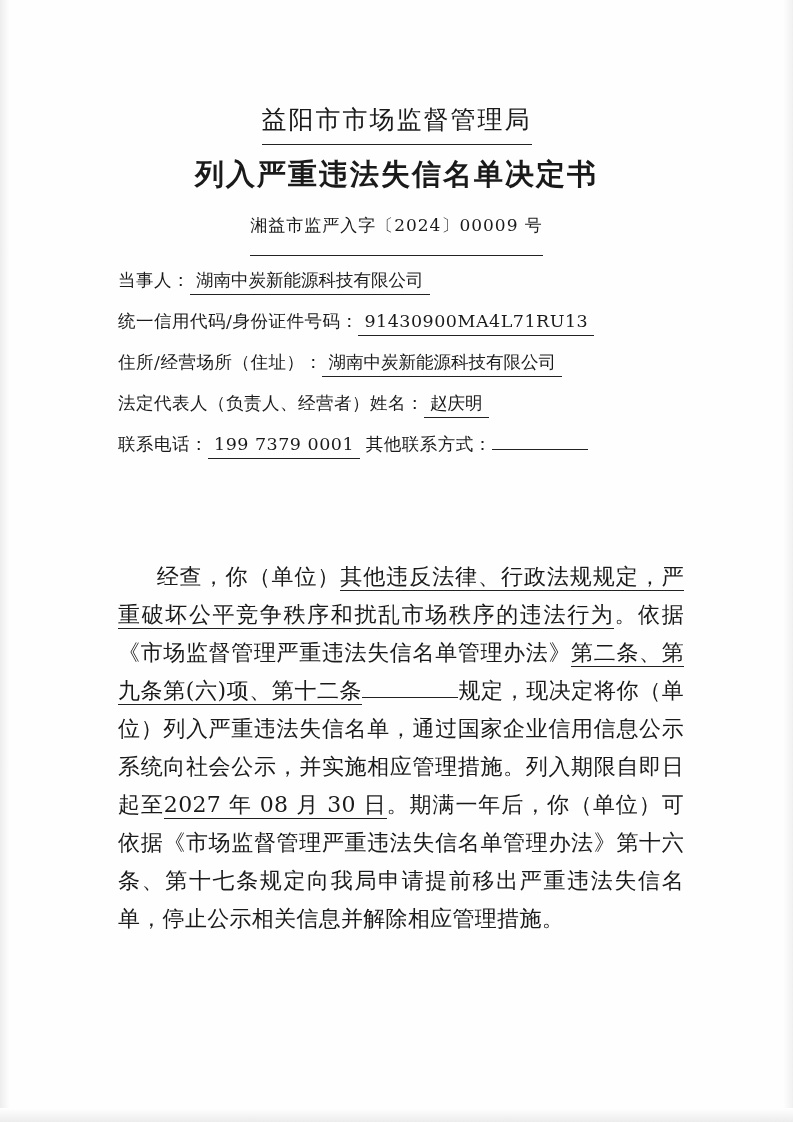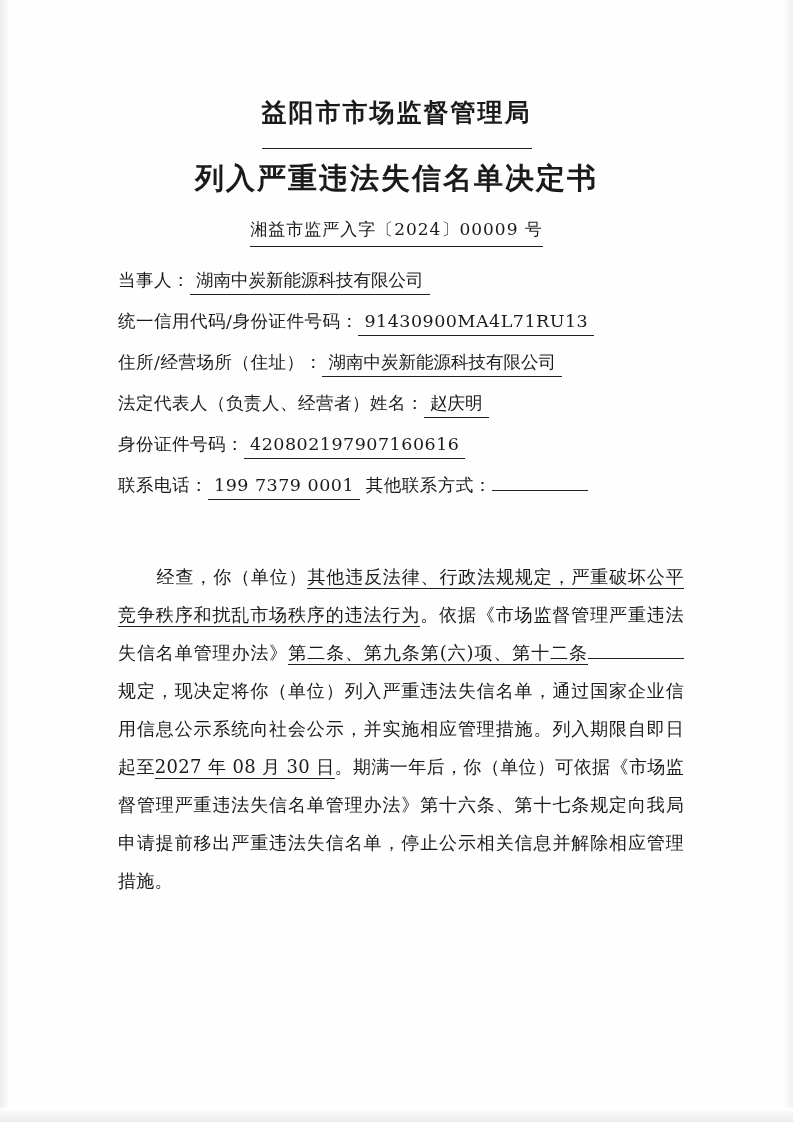--- a/index.html
+++ b/index.html
@@ -37,41 +37,42 @@
   }
 
   .title-block {
     position: absolute;
     left: 0; top: 96px;
     width: 793px;
     text-align: center;
   }
   .title-line1 {
     font-size: 25px;
-    font-weight: bold;
+    font-weight: normal;
     letter-spacing: 2px;
     display: inline-block;
     border-bottom: 1.5px solid #222;
-    padding-bottom: 18px;
+    padding-bottom: 7px;
     line-height: 1.35;
+    margin-top: 7px;
   }
   .title-line2 {
     font-size: 29px;
     font-weight: bold;
     letter-spacing: 2px;
     line-height: 1.5;
     margin-top: 8px;
   }
   .doc-number {
     font-size: 17px;
     letter-spacing: 1px;
     display: inline-block;
     margin-top: 18px;
     border-bottom: 1.4px solid #222;
-    padding-bottom: 5px;
+    padding-bottom: 18px;
   }
 
   .fields {
     position: absolute;
     left: 118px;
     top: 262px;
     width: 570px;
     font-size: 17.5px;
     line-height: 36px;
   }
@@ -93,21 +94,21 @@
   .ul-num {
     font-family: "DejaVu Serif", "Liberation Serif", serif;
     letter-spacing: 0.5px;
   }
 
   .body-text {
     position: absolute;
     left: 118px;
     top: 558px;
     width: 566px;
-    font-size: 18px;
+    font-size: 22px;
     line-height: 38px;
     text-align: justify;
     letter-spacing: 0.3px;
   }
   .indent { display: inline-block; width: 38px; }
   .u {
     border-bottom: 1.3px solid #222;
     padding-bottom: 1px;
   }
   .blank-long {
@@ -137,23 +138,20 @@
     <div class="field-row">
       <span class="field-label">统一信用代码/身份证件号码：</span><span class="ul ul-num">91430900MA4L71RU13</span>
     </div>
     <div class="field-row">
       <span class="field-label">住所/经营场所（住址）：</span><span class="ul ul-wide">湖南中炭新能源科技有限公司</span>
     </div>
     <div class="field-row">
       <span class="field-label">法定代表人（负责人、经营者）姓名：</span><span class="ul">赵庆明</span>
     </div>
     <div class="field-row">
-      <span class="field-label">身份证件号码：</span><span class="ul ul-num">420802197907160616</span>
-    </div>
-    <div class="field-row">
       <span class="field-label">联系电话：</span><span class="ul ul-num">199 7379 0001</span>
       <span class="field-label" style="">其他联系方式：</span><span class="blank-long"></span>
     </div>
   </div>
 
   <div class="body-text">
     <span class="indent"></span><span>经查，你（单位）</span><span class="u">其他违反法律、行政法规规定，严重破坏公平竞争秩序和扰乱市场秩序的违法行为</span><span>。依据《市场监督管理严重违法失信名单管理办法》</span><span class="u">第二条、第九条第(六)项、第十二条</span><span class="blank-long"></span><span>规定，现决定将你（单位）列入严重违法失信名单，通过国家企业信用信息公示系统向社会公示，并实施相应管理措施。列入期限自即日起至</span><span class="u">2027 年 08 月 30 日</span><span>。期满一年后，你（单位）可依据《市场监督管理严重违法失信名单管理办法》第十六条、第十七条规定向我局申请提前移出严重违法失信名单，停止公示相关信息并解除相应管理措施。</span>
   </div>
 </div>
 

